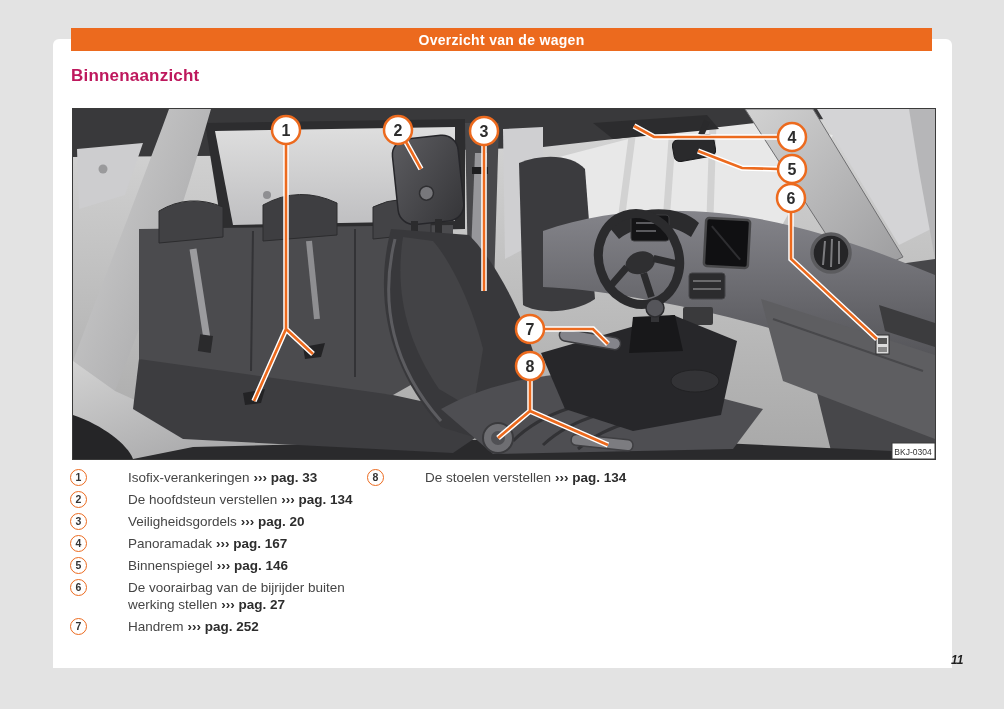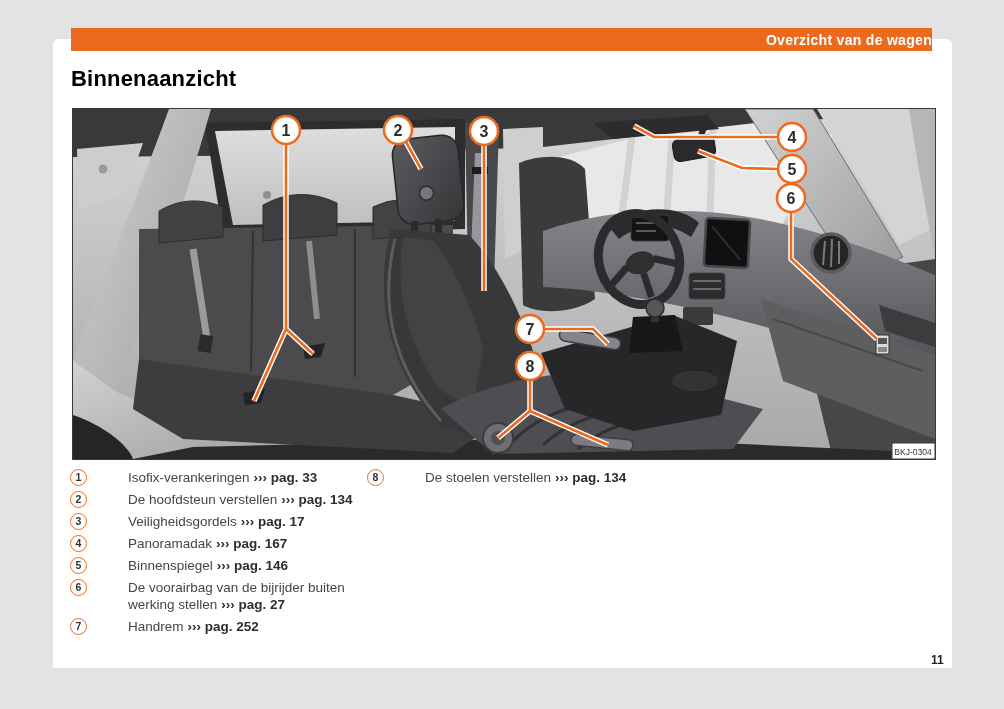--- a/index.html
+++ b/index.html
@@ -8,26 +8,26 @@
     background:#e3e3e3;
     font-family:"Liberation Sans", sans-serif;
   }
   .page{
     position:absolute;left:53px;top:39px;width:899px;height:629px;
     background:#ffffff;border-radius:6px 6px 0 0;
   }
   .header-bar{
     position:absolute;left:71px;top:28px;width:861px;height:23px;
     background:#EC6A1E;color:#ffffff;
-    display:flex;align-items:center;justify-content:flex-end;
+    display:flex;align-items:center;justify-content:center;
     font-size:14px;font-weight:bold;letter-spacing:.3px;
   }
   .page-title{
     position:absolute;left:71px;top:66px;
-    font-size:22px;font-weight:bold;color:#000000;letter-spacing:.2px;
+    font-size:17px;font-weight:bold;color:#be185d;letter-spacing:.2px;
   }
   .figure{
     position:absolute;left:72px;top:108px;width:862px;height:350px;
     border:1px solid #3a3a3a;overflow:hidden;background:#c9c9c9;
   }
   .figure svg{display:block;width:862px;height:350px;}
   .legend-col{position:absolute;top:469px;}
   .col1{left:70px;width:300px;}
   .col2{left:367px;width:310px;}
   .li{display:flex;align-items:flex-start;margin-bottom:5px;font-size:13.5px;color:#454545;line-height:17px;}
@@ -36,22 +36,22 @@
     border:1.6px solid #EC6A1E;border-radius:50%;
     display:flex;align-items:center;justify-content:center;
     font-size:10.5px;font-weight:bold;color:#333;margin-right:9px;
   }
   .li .txt{display:block;margin-left:32px;}
   .li.nw .txt{white-space:nowrap;}
   .li .txt .lbl{color:#454545;}
   .li .txt strong{color:#2d2d2d;margin-left:4px;font-weight:bold;}
   .li.wrap .txt{max-width:248px;}
   .page-num{
-    position:absolute;left:931px;top:653px;width:30px;
-    font-size:12px;font-weight:bold;color:#1f1f1f;
+    position:absolute;left:951px;top:653px;width:30px;
+    font-size:12px;font-weight:bold;color:#1f1f1f;font-style:italic;
   }
 </style>
 </head>
 <body>
 
 <div class="page"></div>
 
 <div class="header-bar">
   <span>Overzicht van de wagen</span>
 </div>
@@ -232,21 +232,21 @@
   <div class="li nw">
     <span class="num">1</span>
     <span class="txt"><span class="lbl">Isofix-verankeringen</span><strong>››› pag. 33</strong></span>
   </div>
   <div class="li nw">
     <span class="num">2</span>
     <span class="txt"><span class="lbl">De hoofdsteun verstellen</span><strong>››› pag. 134</strong></span>
   </div>
   <div class="li nw">
     <span class="num">3</span>
-    <span class="txt"><span class="lbl">Veiligheidsgordels</span><strong>››› pag. 17</strong></span>
+    <span class="txt"><span class="lbl">Veiligheidsgordels</span><strong>››› pag. 20</strong></span>
   </div>
   <div class="li nw">
     <span class="num">4</span>
     <span class="txt"><span class="lbl">Panoramadak</span><strong>››› pag. 167</strong></span>
   </div>
   <div class="li nw">
     <span class="num">5</span>
     <span class="txt"><span class="lbl">Binnenspiegel</span><strong>››› pag. 146</strong></span>
   </div>
   <div class="li wrap">

